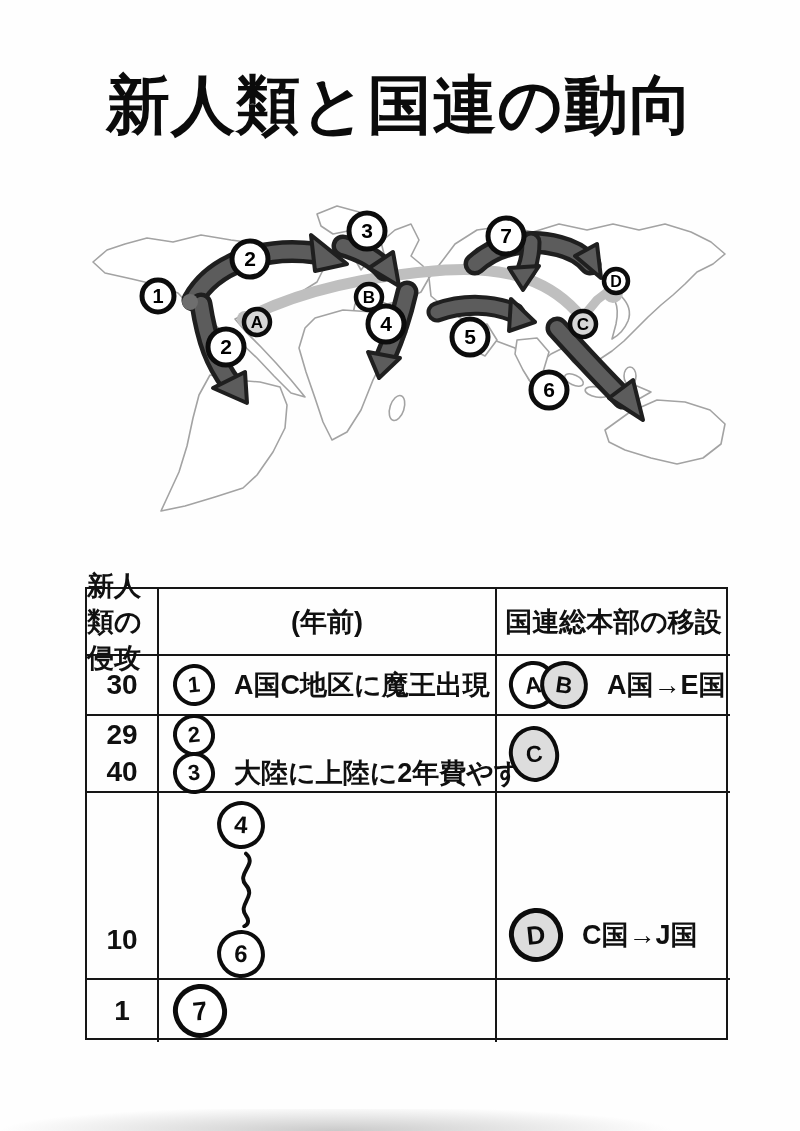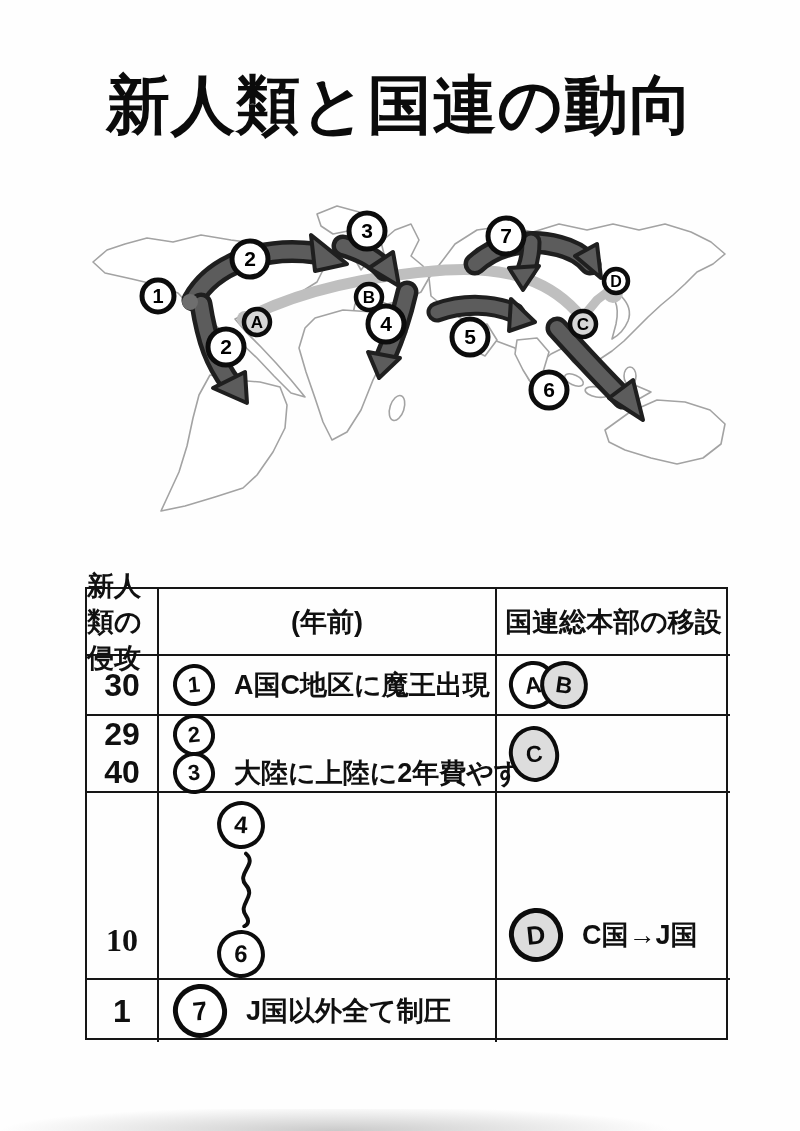--- a/index.html
+++ b/index.html
@@ -14,21 +14,21 @@
   .tbl{position:absolute;left:85px;top:587px;width:643px;height:453px;
        display:grid;grid-template-columns:72px 338px 233px;
        grid-template-rows:67px 60px 77px 187px 62px;
        border:2.5px solid #161616;box-sizing:border-box;background:#fefefe;}
   .cell{border-right:2.5px solid #161616;border-bottom:2.5px solid #161616;
         box-sizing:border-box;display:flex;align-items:center;
         font-size:27px;font-weight:600;color:#101010;overflow:visible;}
   .cell.lastcol{border-right:none;}
   .cell.lastrow{border-bottom:none;}
   .hdr{justify-content:center;font-size:27px;font-weight:700;}
-  .c-year{justify-content:center;font-size:32px;}
+  .c-year{justify-content:center;font-size:28px;}
   .c-inv{padding-left:14px;}
   .c-rel{padding-left:12px;}
   .twoline{flex-direction:column;justify-content:center;align-items:flex-start;}
   .line{display:flex;align-items:center;height:38px;}
   .yearcol{flex-direction:column;justify-content:space-between;}
   .yearcol .yline{height:38px;display:flex;align-items:center;}
   .bottomalign{align-items:flex-end;padding-bottom:16px;}
   .celltext{margin-left:19px;white-space:nowrap;}
   
   .mk{display:inline-flex;align-items:center;justify-content:center;flex:none;
@@ -187,58 +187,58 @@
     <div class="cell hdr lastcol">国連総本部の移設</div>
 
     <div class="cell c-year">30</div>
     <div class="cell c-inv">
       <span class="mk n34">1</span>
       <span class="celltext">A国C地区に魔王出現</span>
     </div>
     <div class="cell c-rel lastcol">
       <span class="mk l40">A</span>
       <span class="mk l40 gray overlap">B</span>
+      <span class="celltext">A国→E国</span>
     </div>
 
     <div class="cell c-year yearcol">
       <span class="yline">29</span>
       <span class="yline">40</span>
     </div>
     <div class="cell c-inv twoline">
       <span class="line">
         <span class="mk n34">2</span>
       </span>
       <span class="line">
         <span class="mk n34">3</span>
         <span class="celltext">大陸に上陸に2年費やす</span>
       </span>
     </div>
     <div class="cell c-rel lastcol">
       <span class="mk l40 gray oval">C</span>
     </div>
 
     <div class="cell c-year bottomalign">
-      <span style="height:44px;display:flex;align-items:center;font-family:Liberation Serif, serif;">10</span>
+      <span style="height:44px;display:flex;align-items:center;">10</span>
     </div>
     <div class="cell" style="flex-direction:column;align-items:flex-start;justify-content:flex-start;padding-left:58px;">
       <span class="mk n40" style="margin-top:8px;">4</span>
       <svg class="sq" width="26" height="88" viewBox="0 0 26 88">
         <path d="M 13,3 C 27,15 1,26 13,39 C 25,52 3,61 13,74 C 18,81 14,85 11,86" fill="none" stroke="#0e0e0e" stroke-width="4.5" stroke-linecap="round"></path>
       </svg>
       <span class="mk n40">6</span>
     </div>
     <div class="cell c-rel lastcol bottomalign">
       <span style="display:flex;align-items:center;">
         <span class="mk n44 gray">D</span>
         <span class="celltext">C国→J国</span>
       </span>
     </div>
 
     <div class="cell c-year lastrow">1</div>
     <div class="cell c-inv lastrow">
       <span class="mk n44">7</span>
-      <span class="celltext">J国以外全て制圧</span>
     </div>
     <div class="cell lastcol lastrow"></div>
   </div>
 
   <div class="shade"></div>
 </div>
 
 </body></html>

